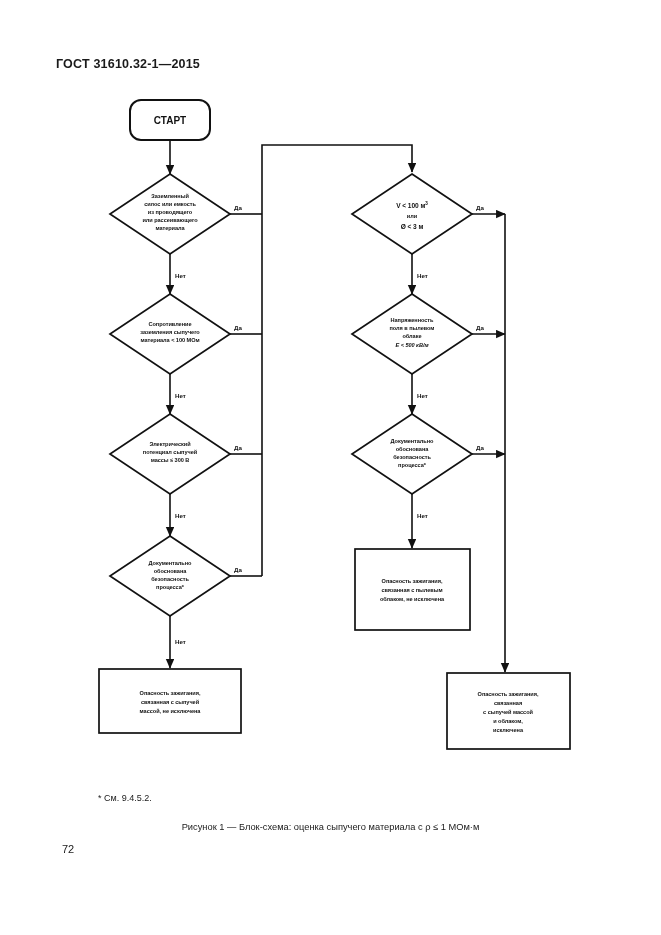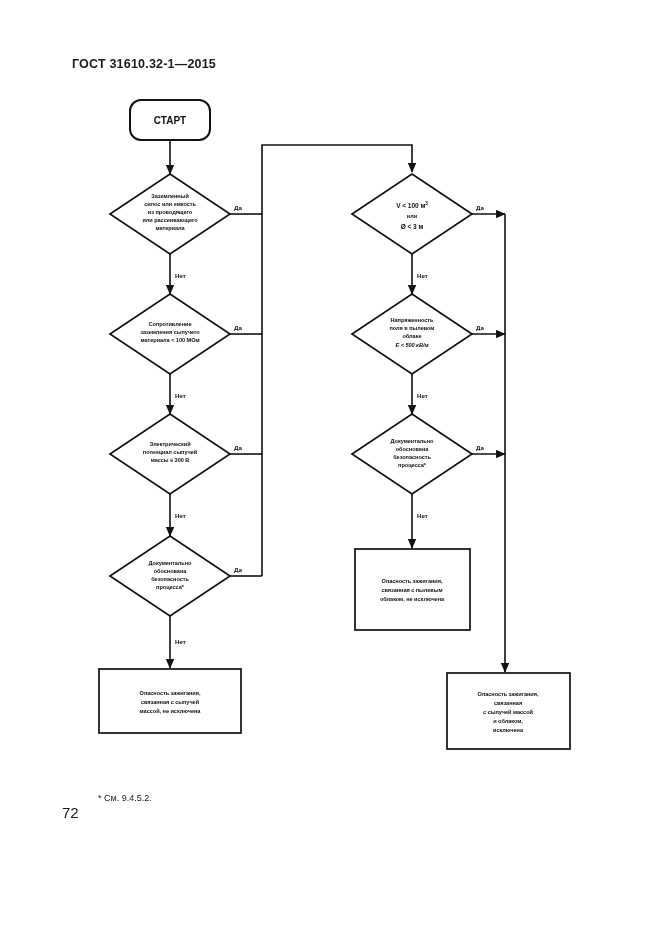--- a/index.html
+++ b/index.html
@@ -6,21 +6,21 @@
   .page{
     position:relative;
     width:661px;height:935px;
     background:#ffffff;
     margin:0 auto;
     overflow:hidden;
     font-family:"Liberation Sans", sans-serif;
     color:#1a1a1a;
   }
   .std-header{
-    position:absolute;left:72px;top:57px;
+    position:absolute;left:56px;top:57px;
     font-size:12.5px;font-weight:bold;letter-spacing:.2px;
     white-space:nowrap;
   }
   .figure-wrap{position:absolute;left:0;top:88px;width:639px;height:690px;}
   svg{display:block;}
   .node-text{
     font-family:"Liberation Sans", sans-serif;
     font-size:5.6px;font-weight:bold;
     fill:#111;text-anchor:middle;
     letter-spacing:-.05px;
@@ -40,22 +40,22 @@
   .shape-round{stroke:#111;stroke-width:2;fill:#ffffff;}
   .footnote{
     position:absolute;left:90px;top:793px;
     font-size:9px;white-space:nowrap;margin-left:8px;
   }
   .caption{
     position:absolute;left:0;top:822px;width:661px;
     text-align:center;font-size:9.3px;
   }
   .page-number{
-    position:absolute;left:62px;top:804px;
-    font-size:15px;
+    position:absolute;left:62px;top:843px;
+    font-size:11px;
   }
 </style>
 </head>
 <body>
 
 <div class="page">
 
   <div class="std-header">ГОСТ 31610.32-1—2015</div>
 
   <div class="figure-wrap">
@@ -190,16 +190,17 @@
 
         <text class="branch-label" x="417" y="190">Нет</text>
         <text class="branch-label" x="417" y="310">Нет</text>
         <text class="branch-label" x="417" y="430">Нет</text>
       </g>
     </svg>
   </div>
 
   <div class="footnote">* См. 9.4.5.2.</div>
 
+  <div class="caption">Рисунок 1 — Блок-схема: оценка сыпучего материала с ρ ≤ 1 МОм·м</div>
 
   <div class="page-number">72</div>
 
 </div>
 
 </body></html>

